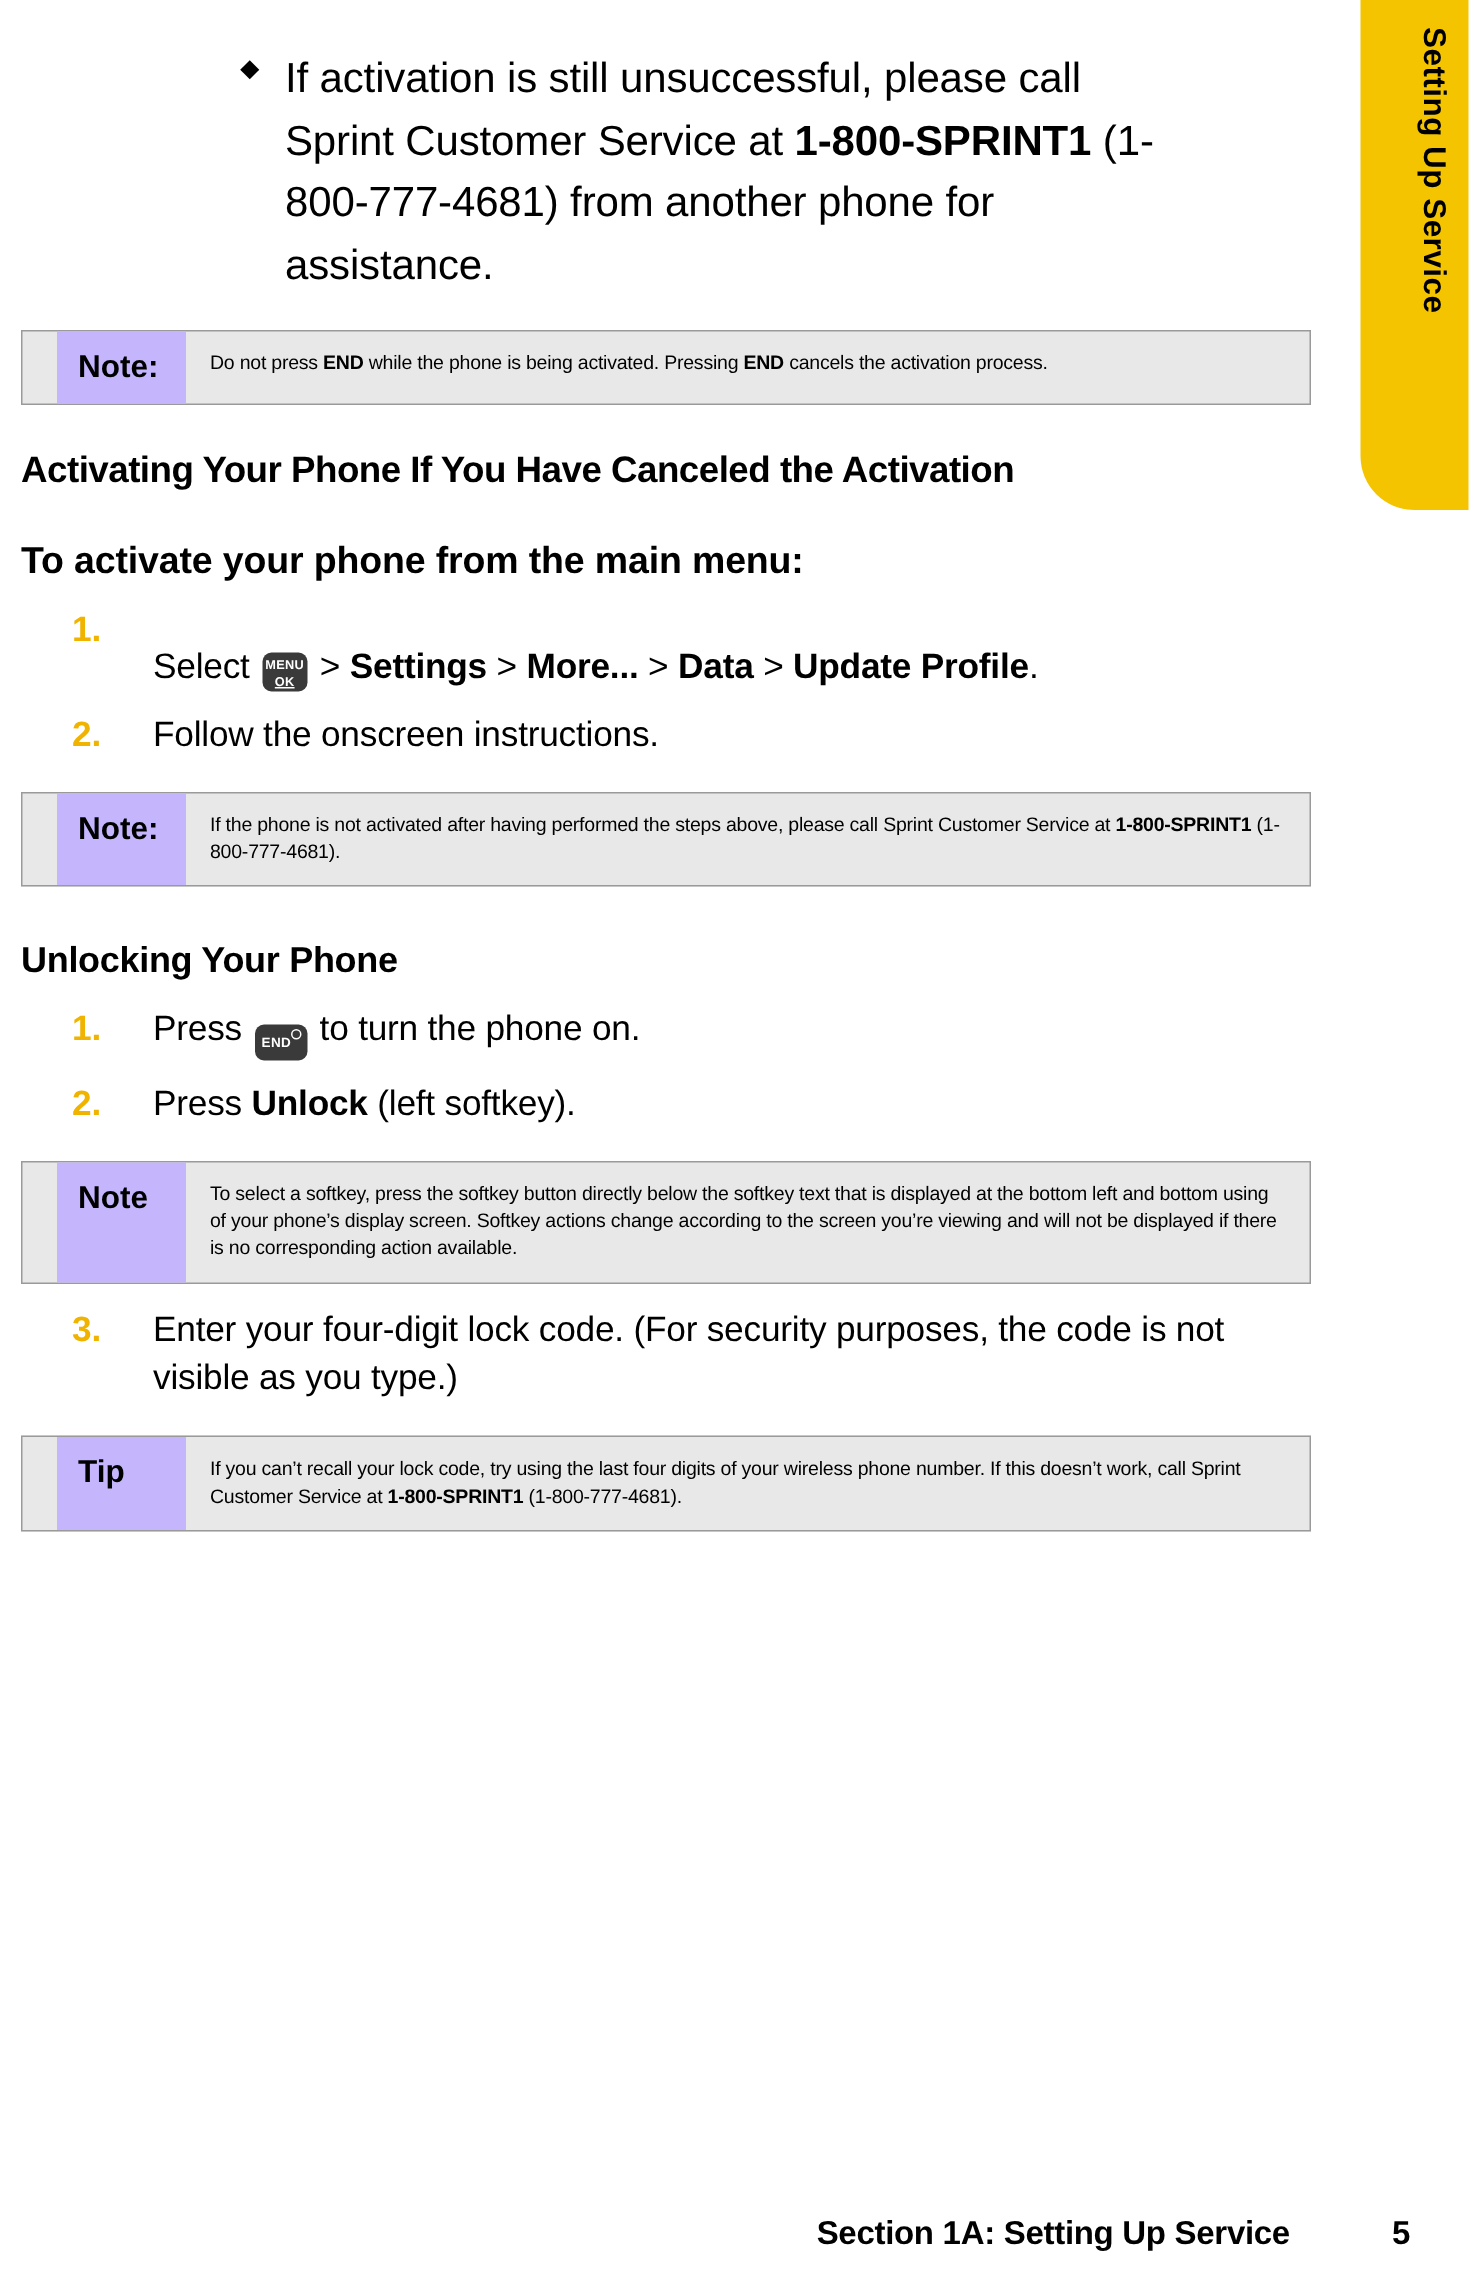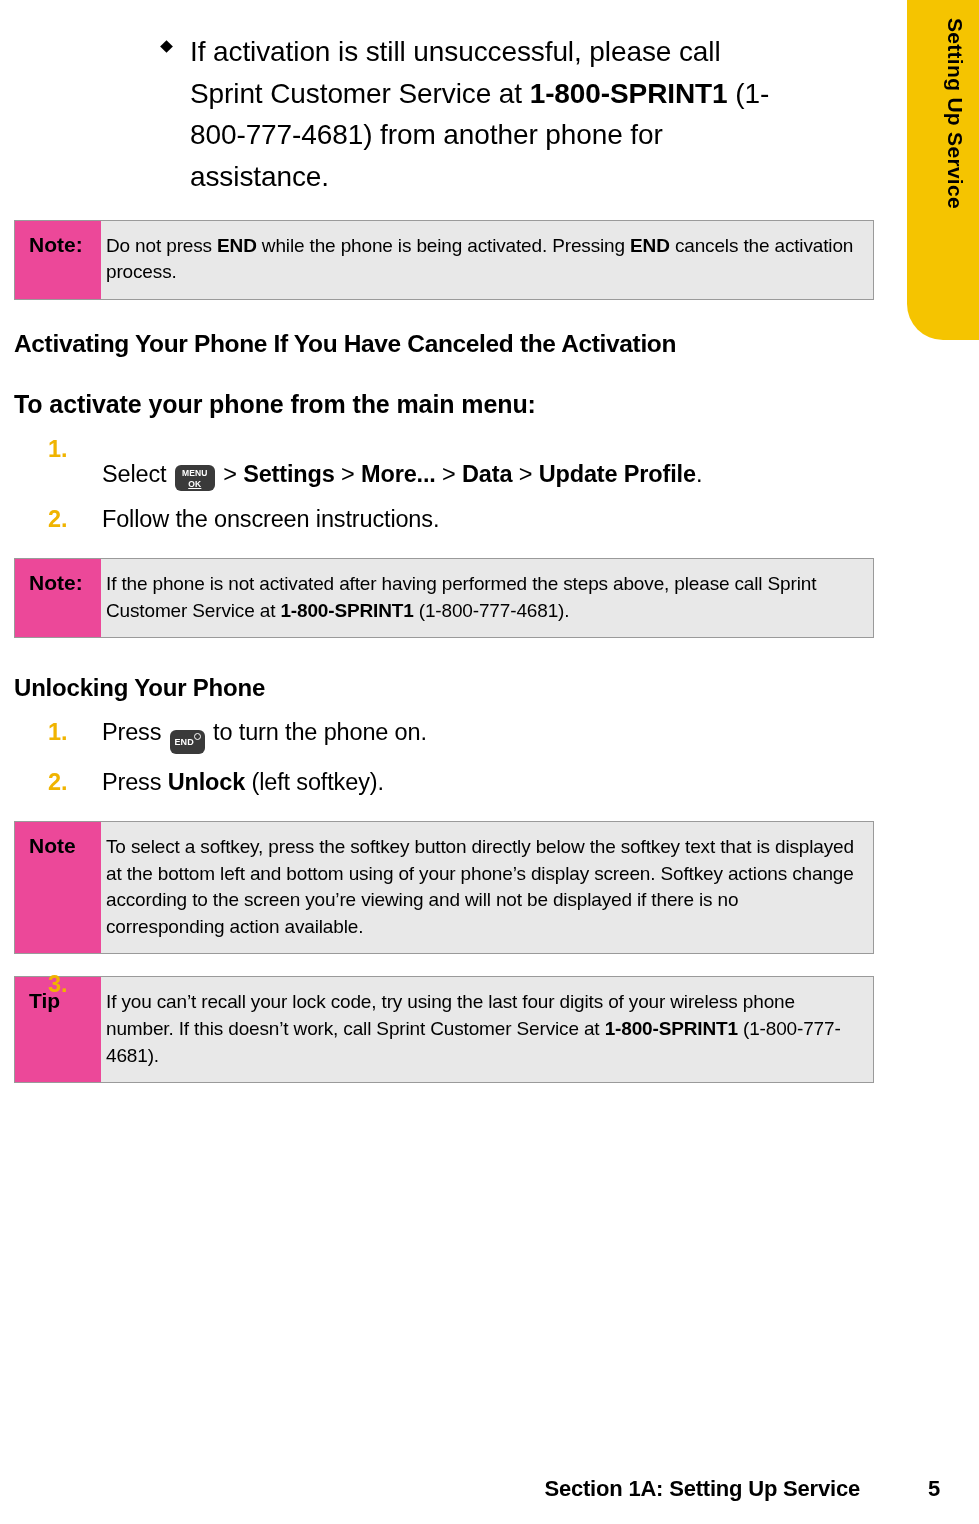--- a/index.html
+++ b/index.html
@@ -80,31 +80,32 @@
 
   
   .box {
     display: flex;
     border: 1px solid #9a9a9a;
     margin-top: 22px;
     background: #e8e8e8;
     box-sizing: border-box;
   }
   .box-label {
-    background: #ec4899;
+    background: #c4b5fd;
     width: 86px;
     min-width: 86px;
     padding: 12px 0 12px 14px;
     font-weight: bold;
     font-size: 21px;
     box-sizing: border-box;
+    margin-left: 23px;
   }
   .box-body {
-    padding: 12px 16px 13px 5px;
-    font-size: 19px;
+    padding: 12px 16px 13px 16px;
+    font-size: 13px;
     line-height: 1.40;
     letter-spacing: -0.15px;
   }
 
   
   h2.section-head {
     font-size: 24.5px;
     font-weight: bold;
     margin: 30px 0 0 0;
     letter-spacing: -0.35px;
@@ -174,21 +175,21 @@
     position: absolute;
     right: 4px;
     top: 3px;
     width: 5px;
     height: 5px;
     border: 1.4px solid #fff;
     border-radius: 50%;
   }
   .key.end { font-size: 9px; padding-right: 6px; }
   .key.menu {
-    width: 40px;
+    width: 30px;
     height: 26px;
     line-height: 11px;
     font-size: 8.5px;
     padding-top: 3px;
     box-sizing: border-box;
     margin-top: 32px;
   }
   .key.menu .l1 { display: block; }
   .key.menu .l2 { display: block; text-decoration: underline; }
 
@@ -258,21 +259,21 @@
       </li>
     </ol>
 
     <div class="box">
       <div class="box-label">Note</div>
       <div class="box-body">To select a softkey, press the softkey button directly below the softkey text that is displayed at the bottom left and bottom using of your phone’s display screen. Softkey actions change according to the screen you’re viewing and will not be displayed if there is no corresponding action available.</div>
     </div>
 
     <ol class="steps">
       <li>
-        <span class="num">3.</span>
+        <span class="num">3.</span><span>Enter your four-digit lock code. (For security purposes, the code is not visible as you type.)</span>
       </li>
     </ol>
 
     <div class="box">
       <div class="box-label">Tip</div>
       <div class="box-body"><span>If you can’t recall your lock code, try using the last four digits of your wireless phone number. If this doesn’t work, call Sprint Customer Service at </span><b>1-800-SPRINT1</b><span> (1-800-777-4681).</span></div>
     </div>
 
   </div>
 

